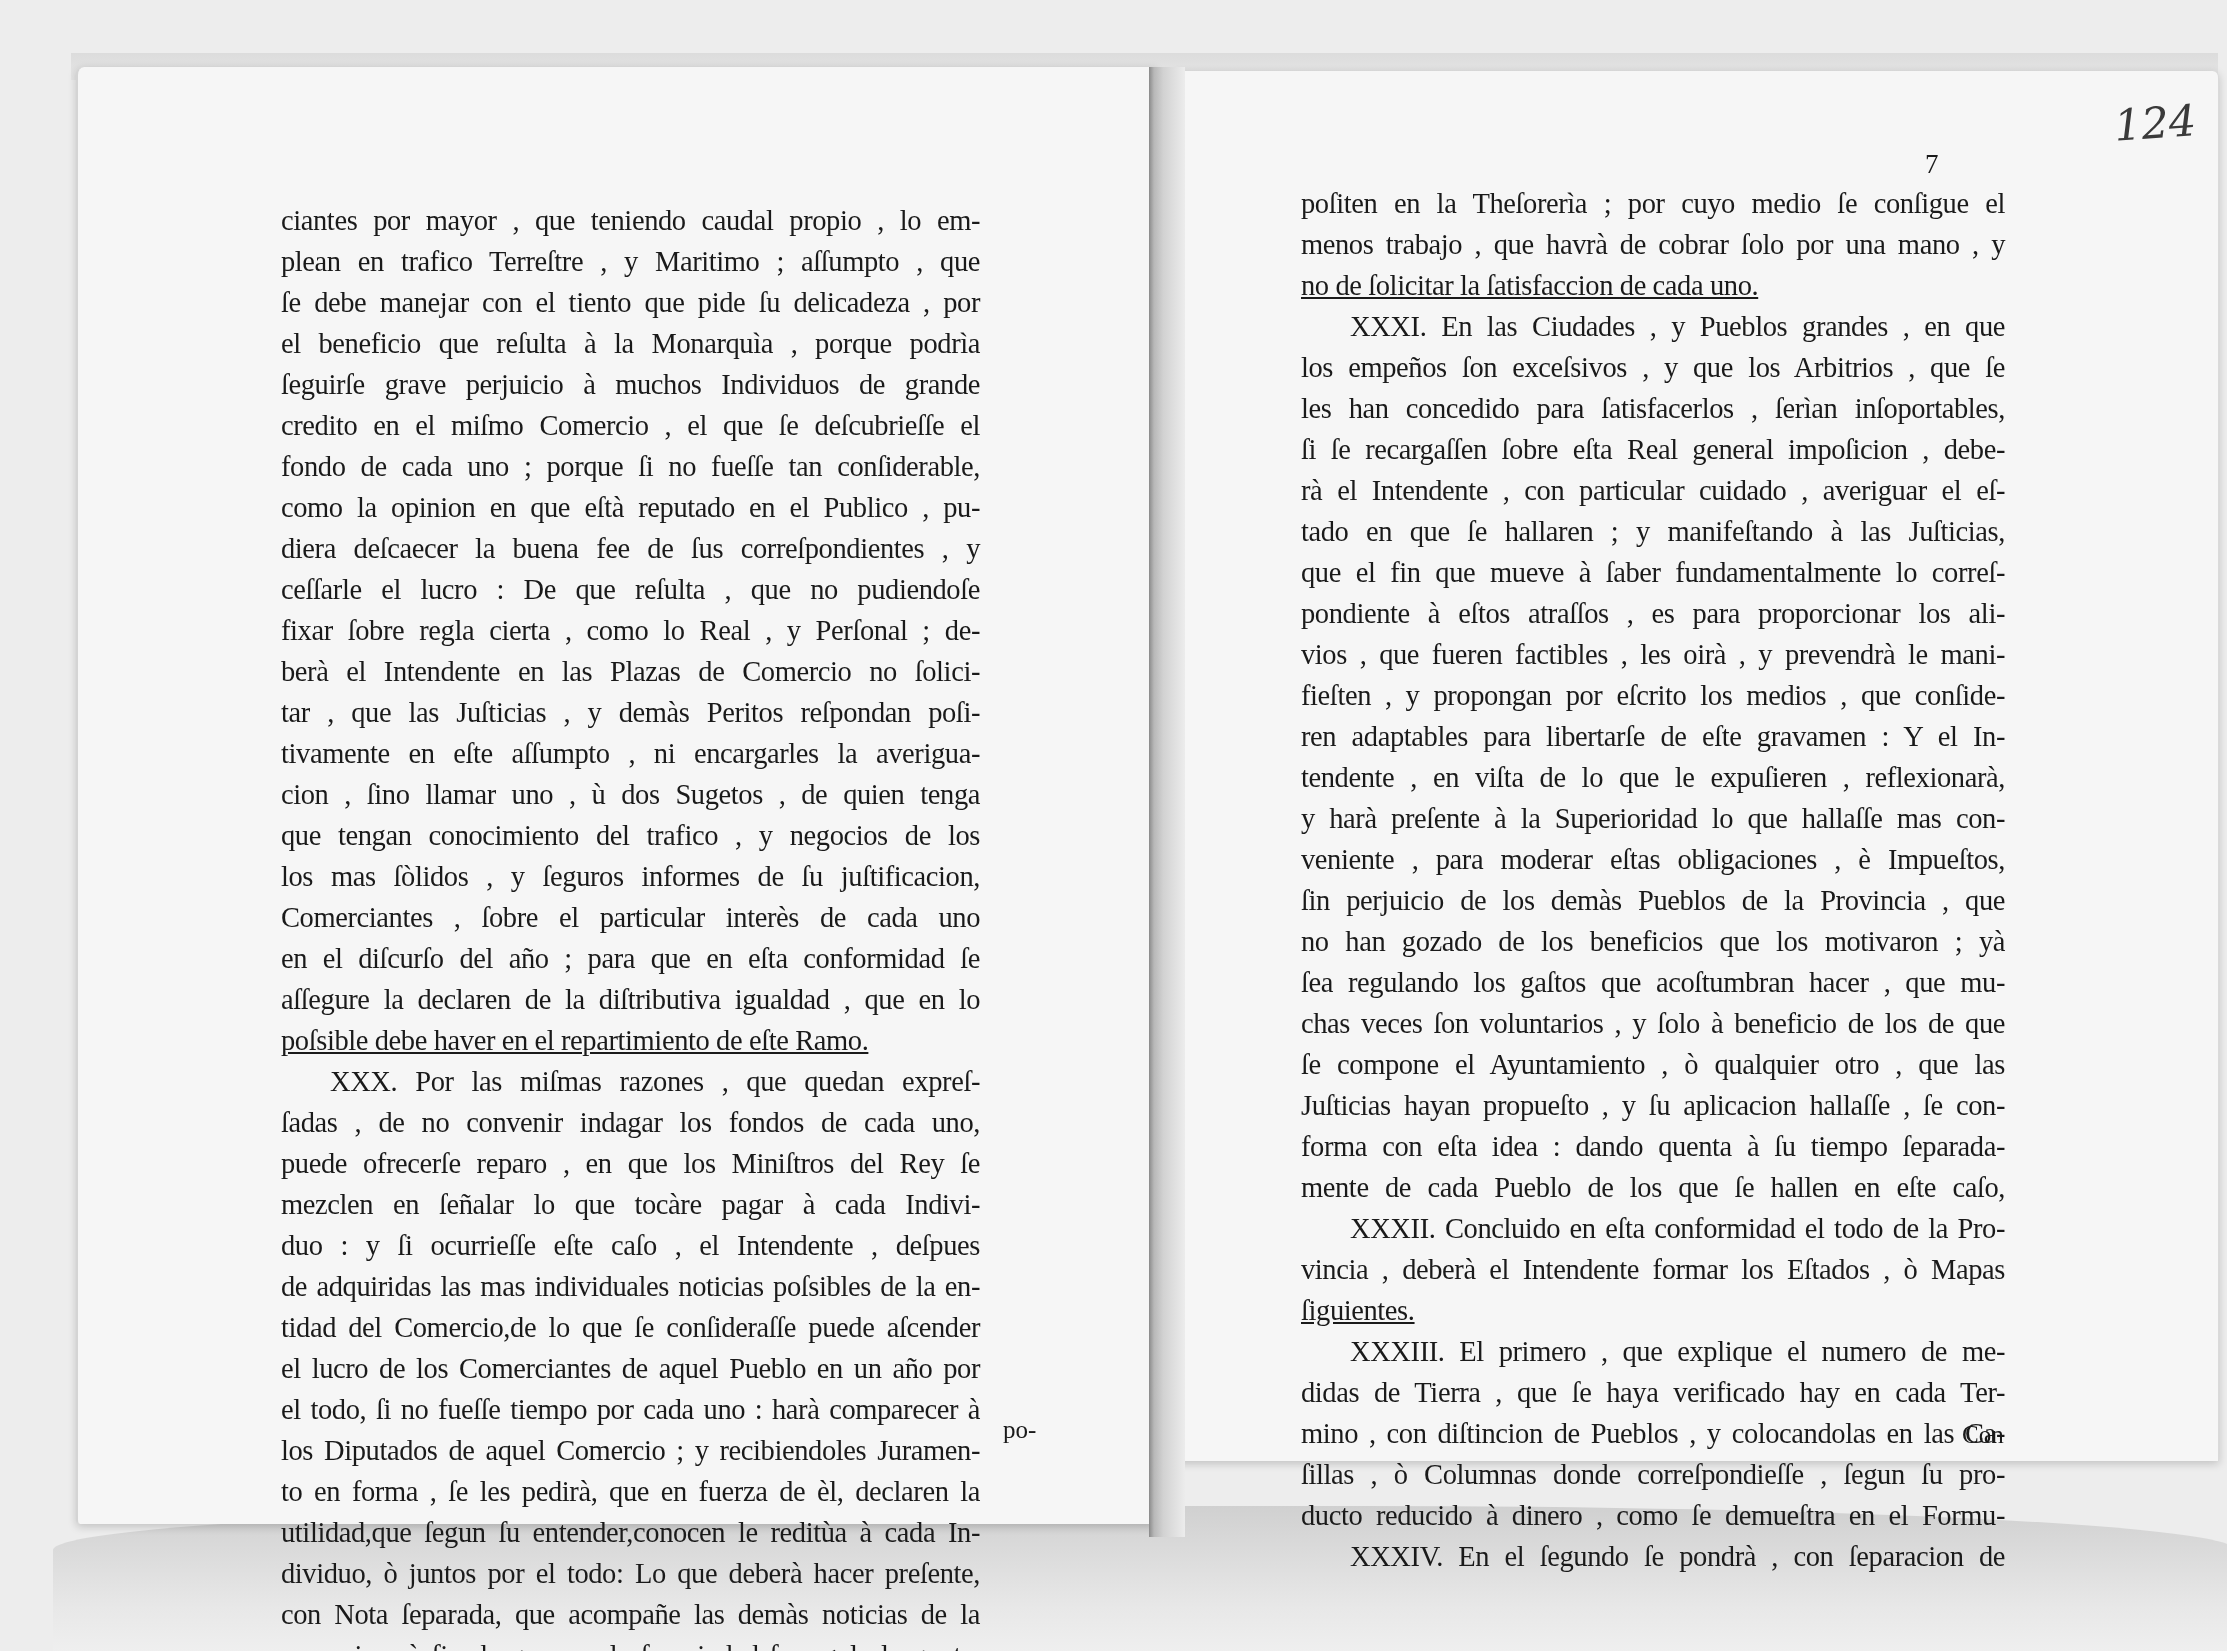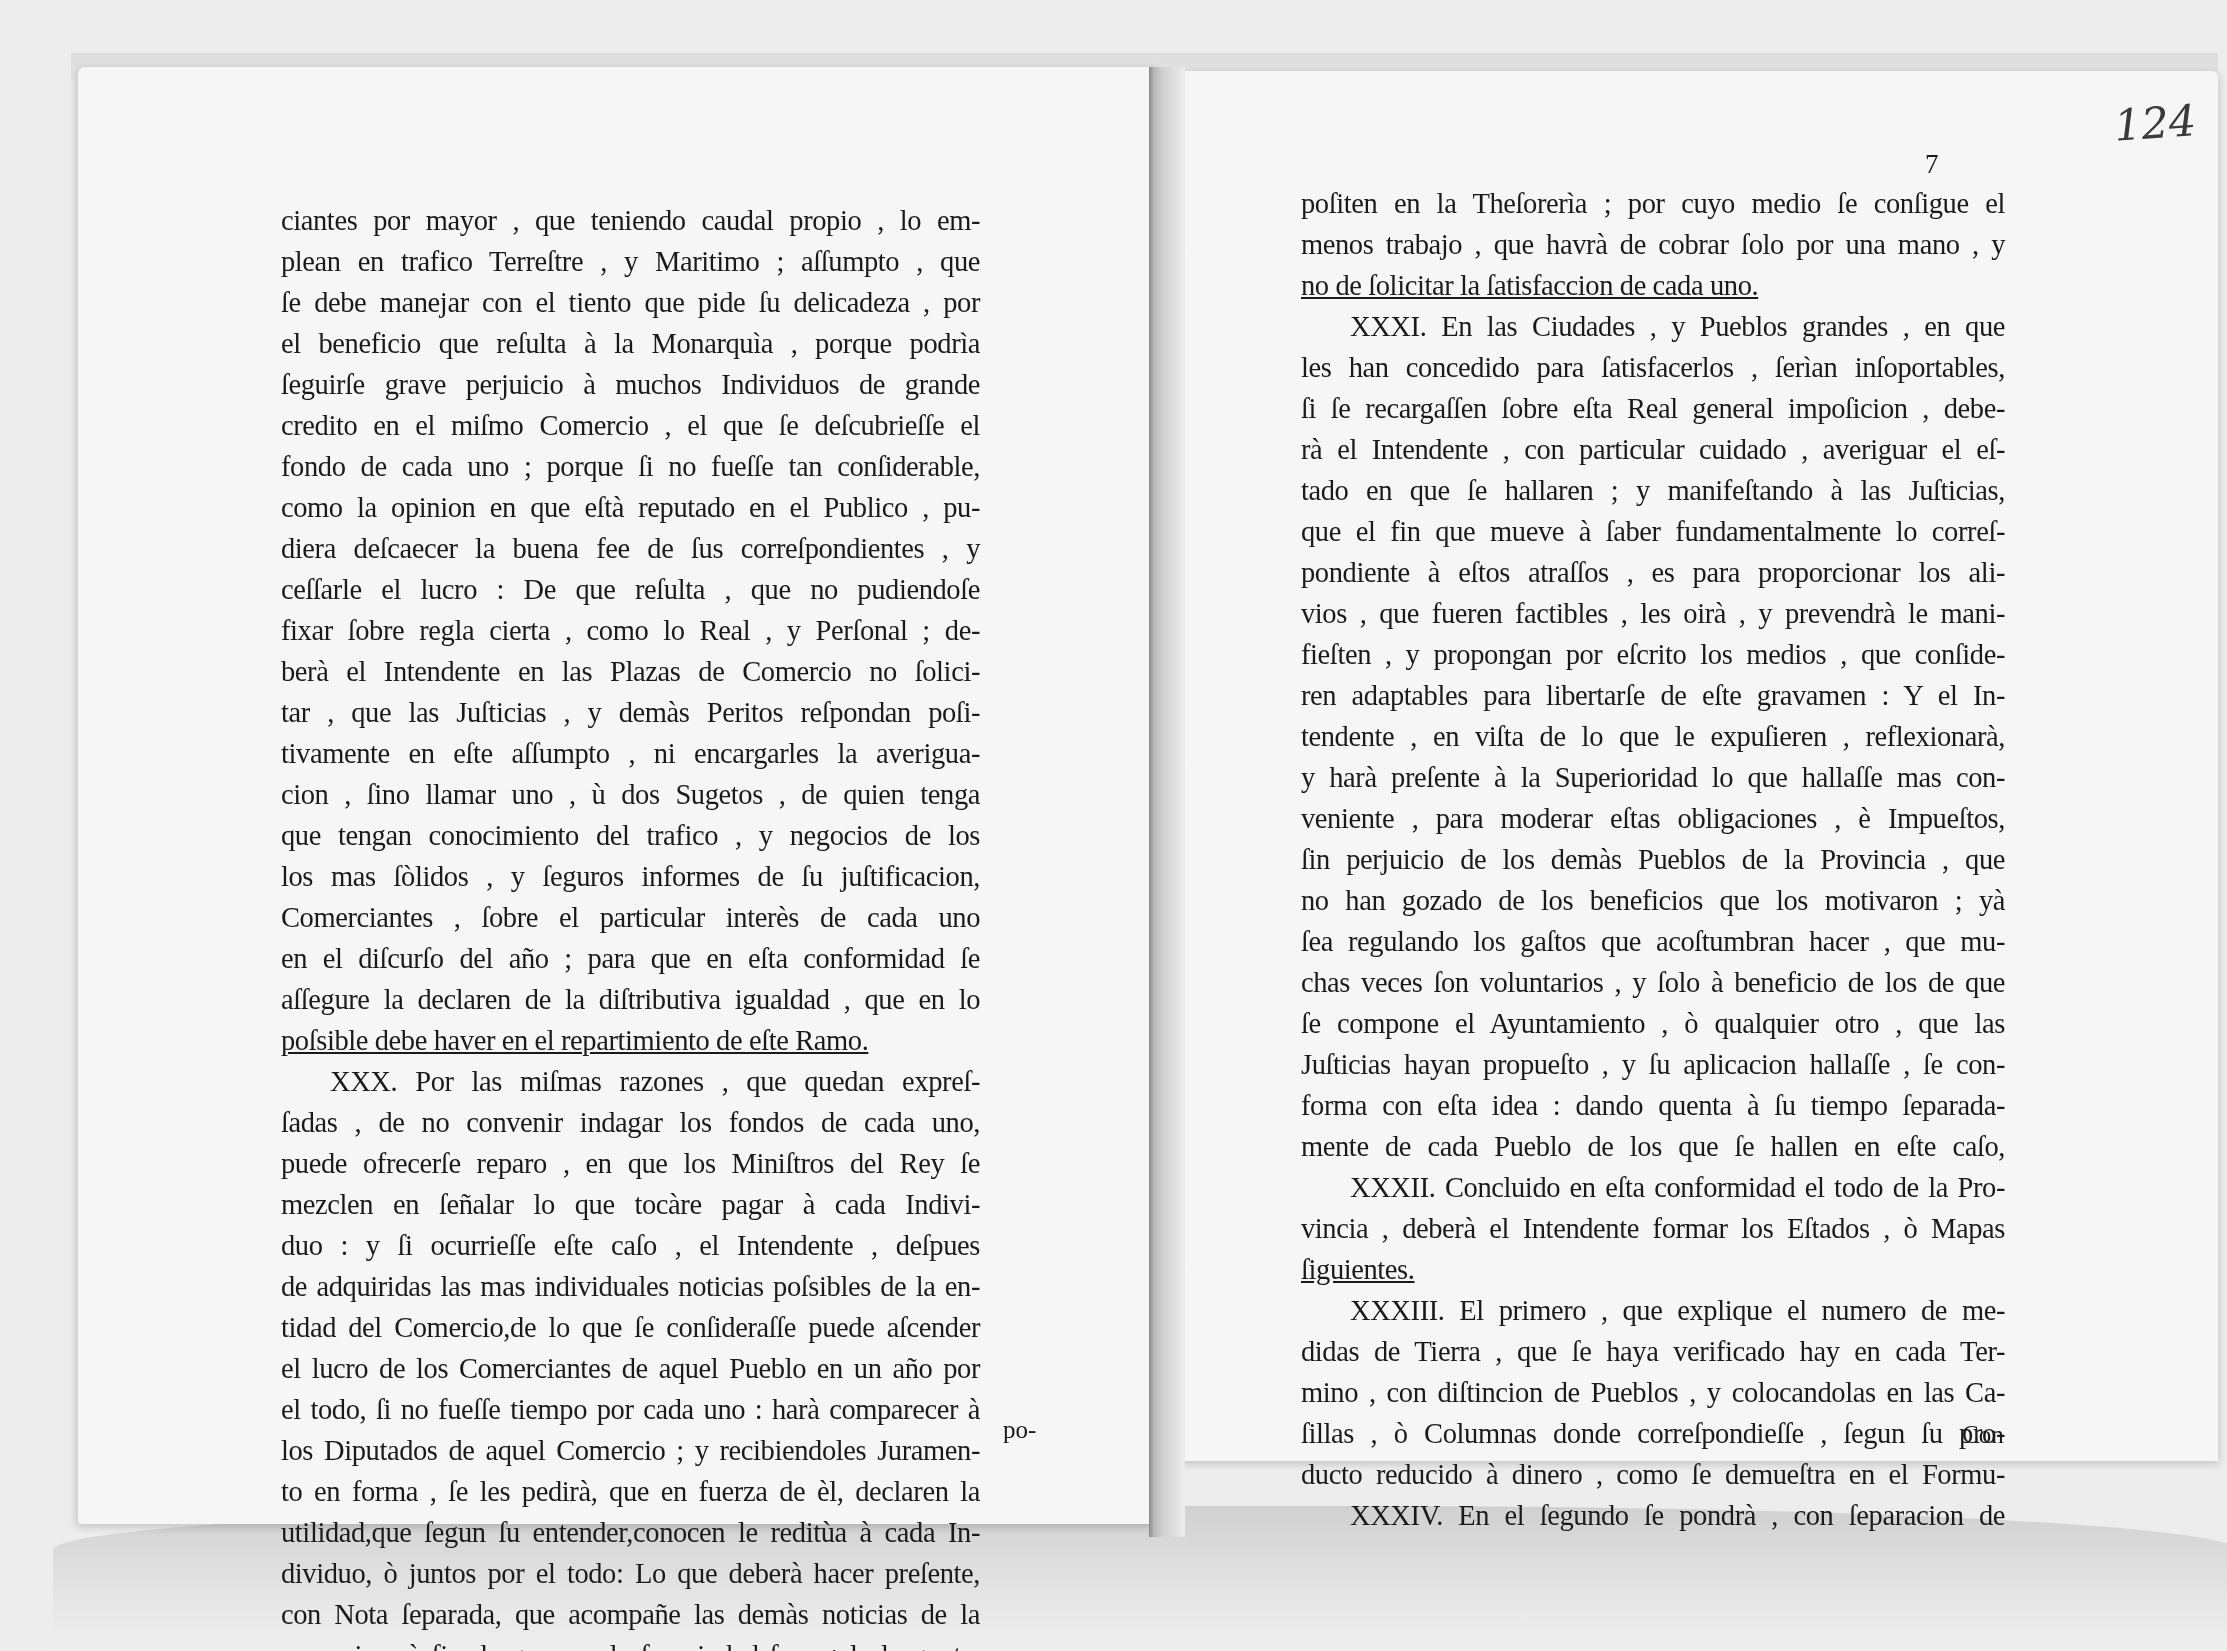--- a/index.html
+++ b/index.html
@@ -111,20 +111,21 @@
     <span class="line">utilidad,que ſegun ſu entender,conocen le reditùa à cada In-</span>
     <span class="line">dividuo, ò juntos por el todo: Lo que deberà hacer preſente,</span>
     <span class="line">con Nota ſeparada, que acompañe las demàs noticias de la</span>
     <span class="line">operacion, à fin de que por la ſuperiodad ſe regule la quota,</span>
   </div>
 <div class="text-block right-text" id="right-text">
     <span class="line">poſiten en la Theſorerìa ; por cuyo medio ſe conſigue el</span>
     <span class="line">menos trabajo , que havrà de cobrar ſolo por una mano , y</span>
     <span class="line last last">no de ſolicitar la ſatisfaccion de cada uno.</span>
     <span class="line indent">XXXI. En las Ciudades , y Pueblos grandes , en que</span>
+    <span class="line">los empeños ſon exceſsivos , y que los Arbitrios , que ſe</span>
     <span class="line">les han concedido para ſatisfacerlos , ſerìan inſoportables,</span>
     <span class="line">ſi ſe recargaſſen ſobre eſta Real general impoſicion , debe-</span>
     <span class="line">rà el Intendente , con particular cuidado , averiguar el eſ-</span>
     <span class="line">tado en que ſe hallaren ; y manifeſtando à las Juſticias,</span>
     <span class="line">que el fin que mueve à ſaber fundamentalmente lo correſ-</span>
     <span class="line">pondiente à eſtos atraſſos , es para proporcionar los ali-</span>
     <span class="line">vios , que fueren factibles , les oirà , y prevendrà le mani-</span>
     <span class="line">fieſten , y propongan por eſcrito los medios , que conſide-</span>
     <span class="line">ren adaptables para libertarſe de eſte gravamen : Y el In-</span>
     <span class="line">tendente , en viſta de lo que le expuſieren , reflexionarà,</span>

